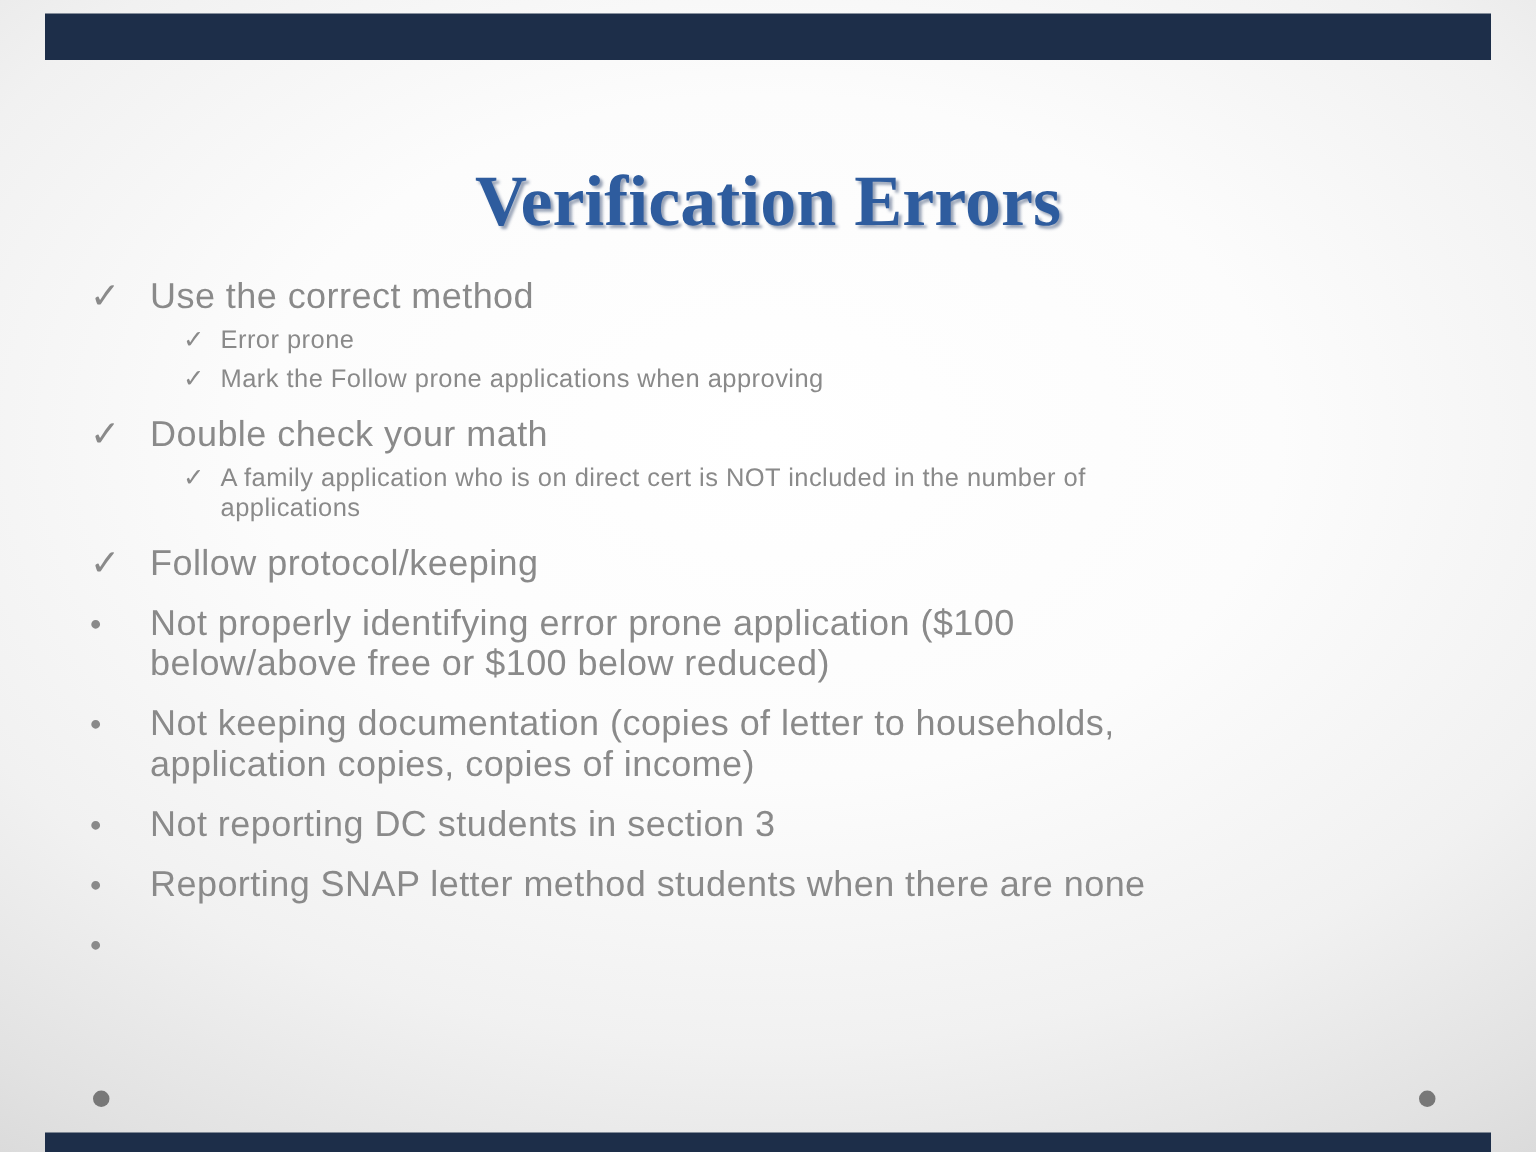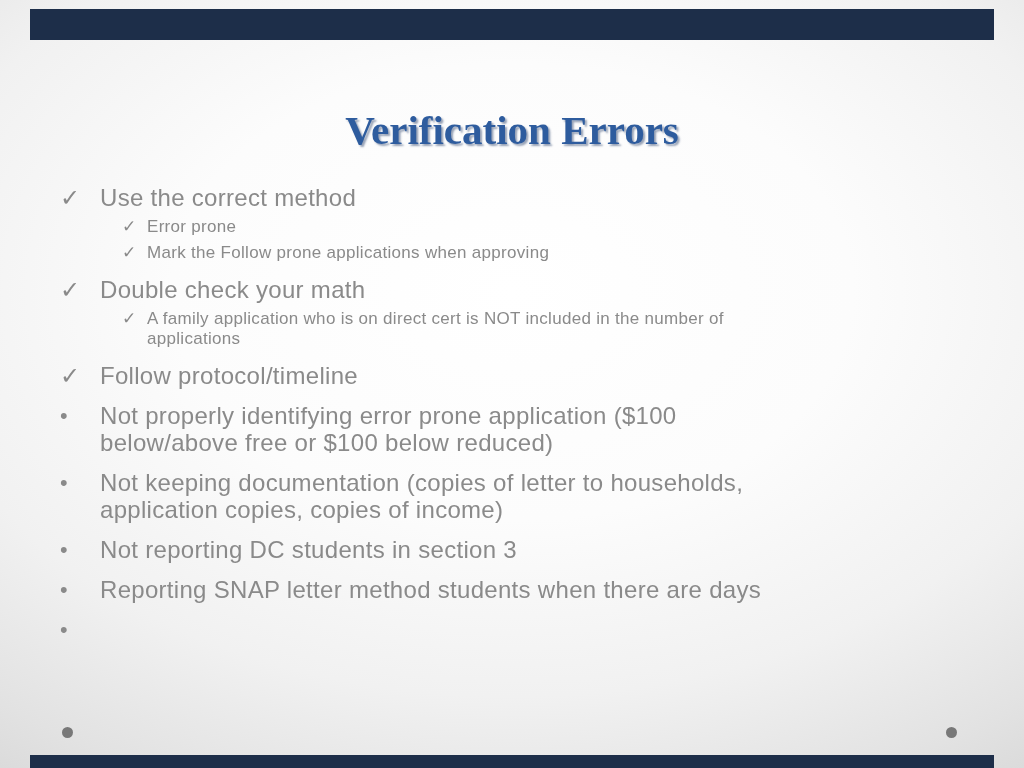--- a/index.html
+++ b/index.html
@@ -15,21 +15,21 @@
   }
   .bar {
     position: absolute; left: 30px; width: 964px; background: #1d2e49;
   }
   .bar-top    { top: 9px;   height: 31px; }
   .bar-bottom { top: 755px; height: 13px; }
   .title {
     position: absolute; top: 66px; left: 0; width: 1024px;
     text-align: center;
     font-family: "Liberation Serif", serif;
-    font-weight: bold; font-size: 41px; line-height: 74px;
+    font-weight: bold; font-size: 48px; line-height: 74px;
     color: #2e5c9e;
     text-shadow: 2px 2px 2px rgba(26, 52, 96, 0.45);
   }
   .list {
     position: absolute; left: 60px; top: 184px; width: 905px;
     color: #8a8a8a;
   }
   .item { display: flex; align-items: flex-start; }
   .item.lv1 { font-size: 24px; line-height: 27px; margin-top: 13px; }
   .item.lv1:first-child { margin-top: 0; }
@@ -70,39 +70,39 @@
       <span class="marker check">✓</span>
       <span class="text">Double check your math</span>
     </div>
       <div class="item lv2">
       <span class="marker check">✓</span>
       <span class="text">A family application who is on direct cert is NOT included in the number of
 applications</span>
     </div>
       <div class="item lv1">
       <span class="marker check">✓</span>
-      <span class="text">Follow protocol/timeline</span>
+      <span class="text">Follow protocol/keeping</span>
     </div>
       <div class="item lv1">
       <span class="marker bullet">•</span>
       <span class="text">Not properly identifying error prone application ($100
 below/above free or $100 below reduced)</span>
     </div>
       <div class="item lv1">
       <span class="marker bullet">•</span>
       <span class="text">Not keeping documentation (copies of letter to households,
 application copies, copies of income)</span>
     </div>
       <div class="item lv1">
       <span class="marker bullet">•</span>
       <span class="text">Not reporting DC students in section 3</span>
     </div>
       <div class="item lv1">
       <span class="marker bullet">•</span>
-      <span class="text">Reporting SNAP letter method students when there are days</span>
+      <span class="text">Reporting SNAP letter method students when there are none</span>
     </div>
       <div class="item lv1">
       <span class="marker bullet">•</span>
     </div>
     </div>
 
   <div class="footer-dot left"></div>
   <div class="footer-dot right"></div>
 
   <div class="bar bar-bottom"></div>

